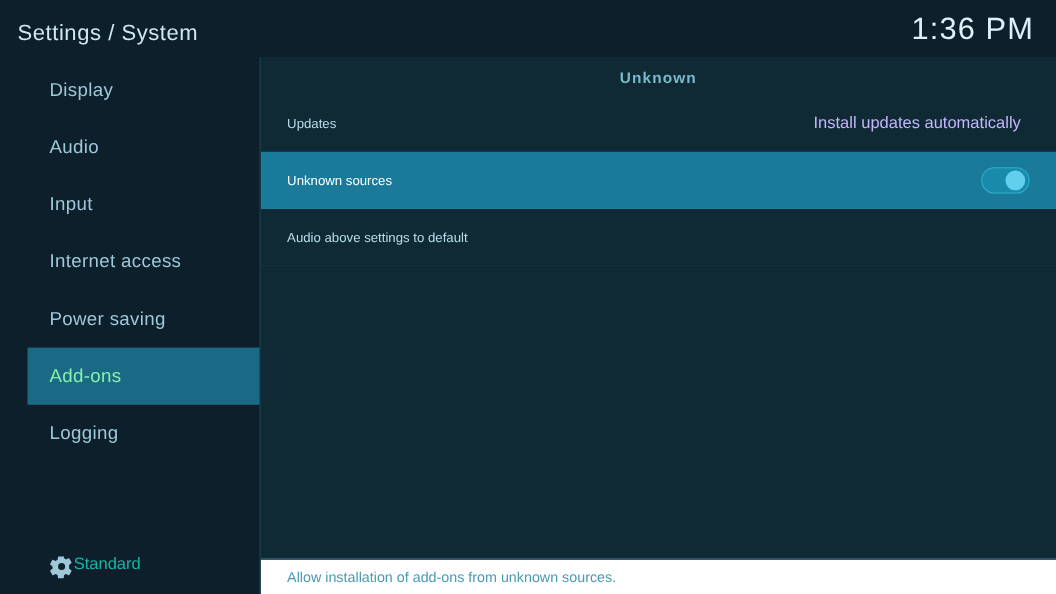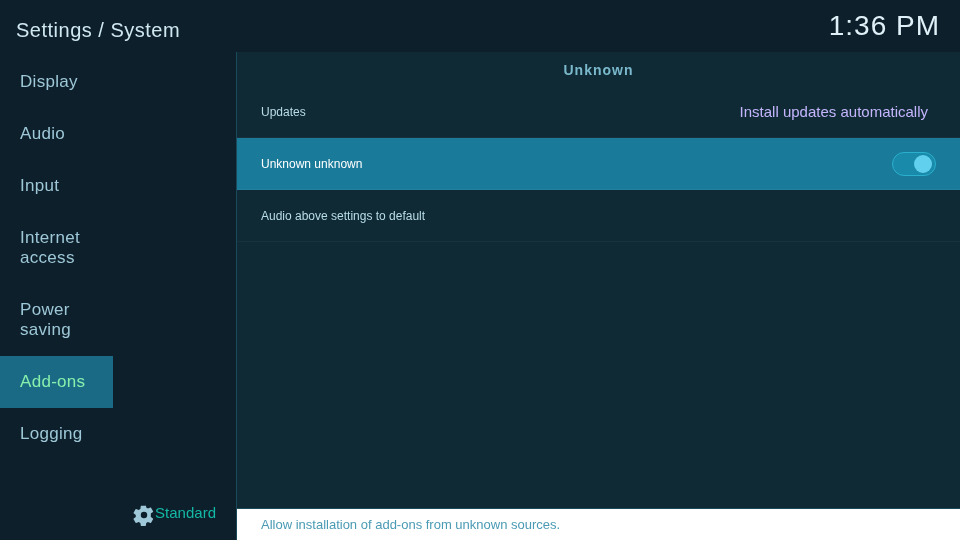--- a/index.html
+++ b/index.html
@@ -44,23 +44,24 @@
       display: flex;
       flex: 1;
       overflow: hidden;
     }
 
     
     .sidebar {
       width: 236px;
       background: #0d1f2a;
       display: flex;
-      flex-direction: row;
+      flex-direction: column;
       flex-shrink: 0;
       padding-top: 4px;
+      padding-left: 25px;
     }
 
     .sidebar-item {
       padding: 16px 20px;
       font-size: 17px;
       font-weight: 400;
       color: #9ec8d8;
       cursor: pointer;
       letter-spacing: 0.3px;
     }
@@ -230,21 +231,21 @@
   <div class="content">
     <div class="section-header">Unknown</div>
 
     <div class="settings-list" id="settings-list">
 
     <div class="setting-row">
           <span class="setting-label">Updates</span>
           <span class="setting-value">Install updates automatically</span>
         </div>
         <div class="setting-row highlighted">
-          <span class="setting-label">Unknown unknown</span>
+          <span class="setting-label">Unknown sources</span>
           <div class="toggle on">
             <div class="toggle-knob"></div>
           </div>
         </div>
         <div class="setting-row">
           <span class="setting-label">Audio above settings to default</span>
         </div>
       </div>
 
     <div class="status-bar">

